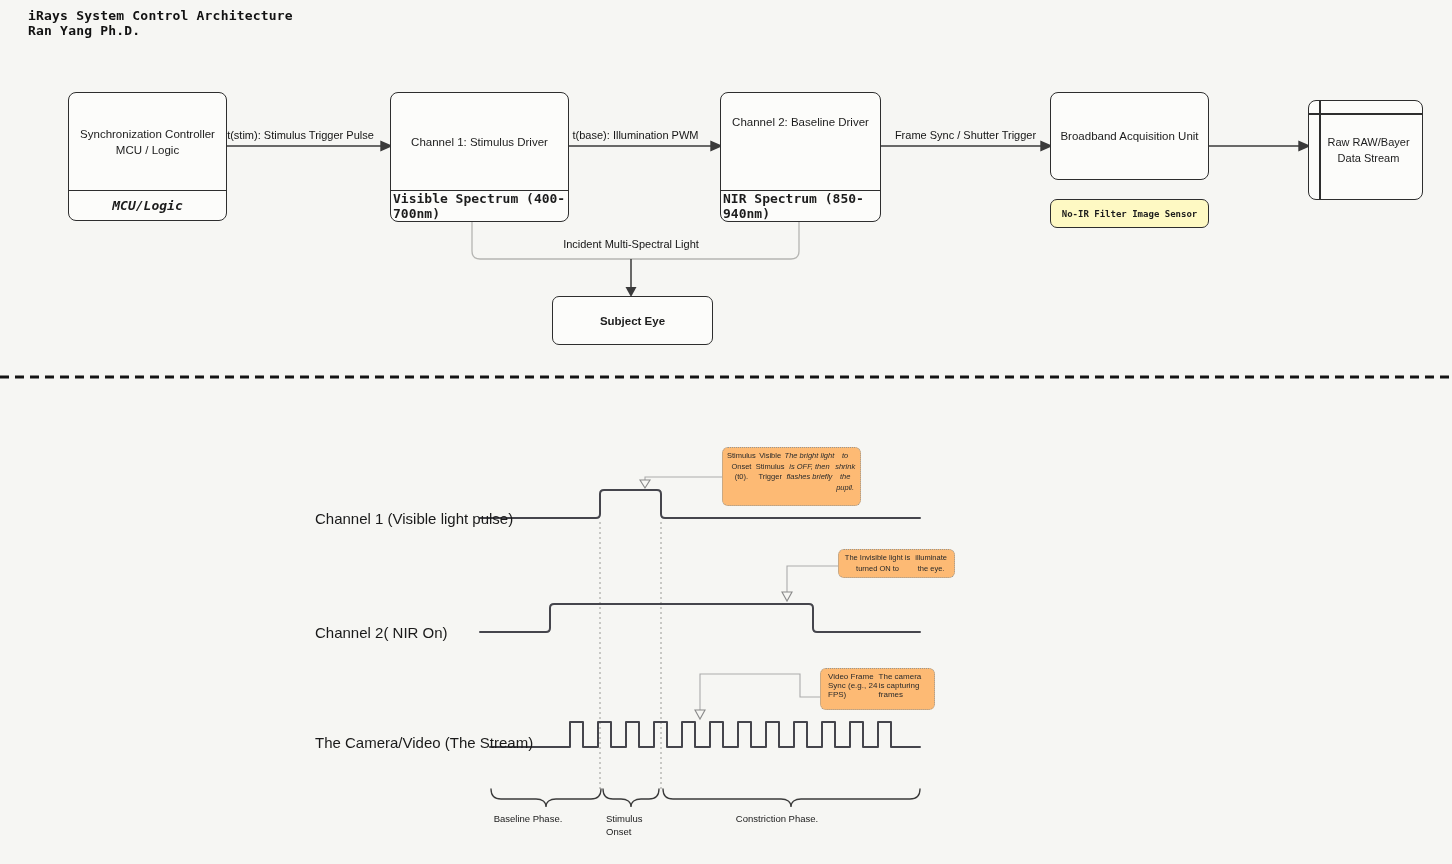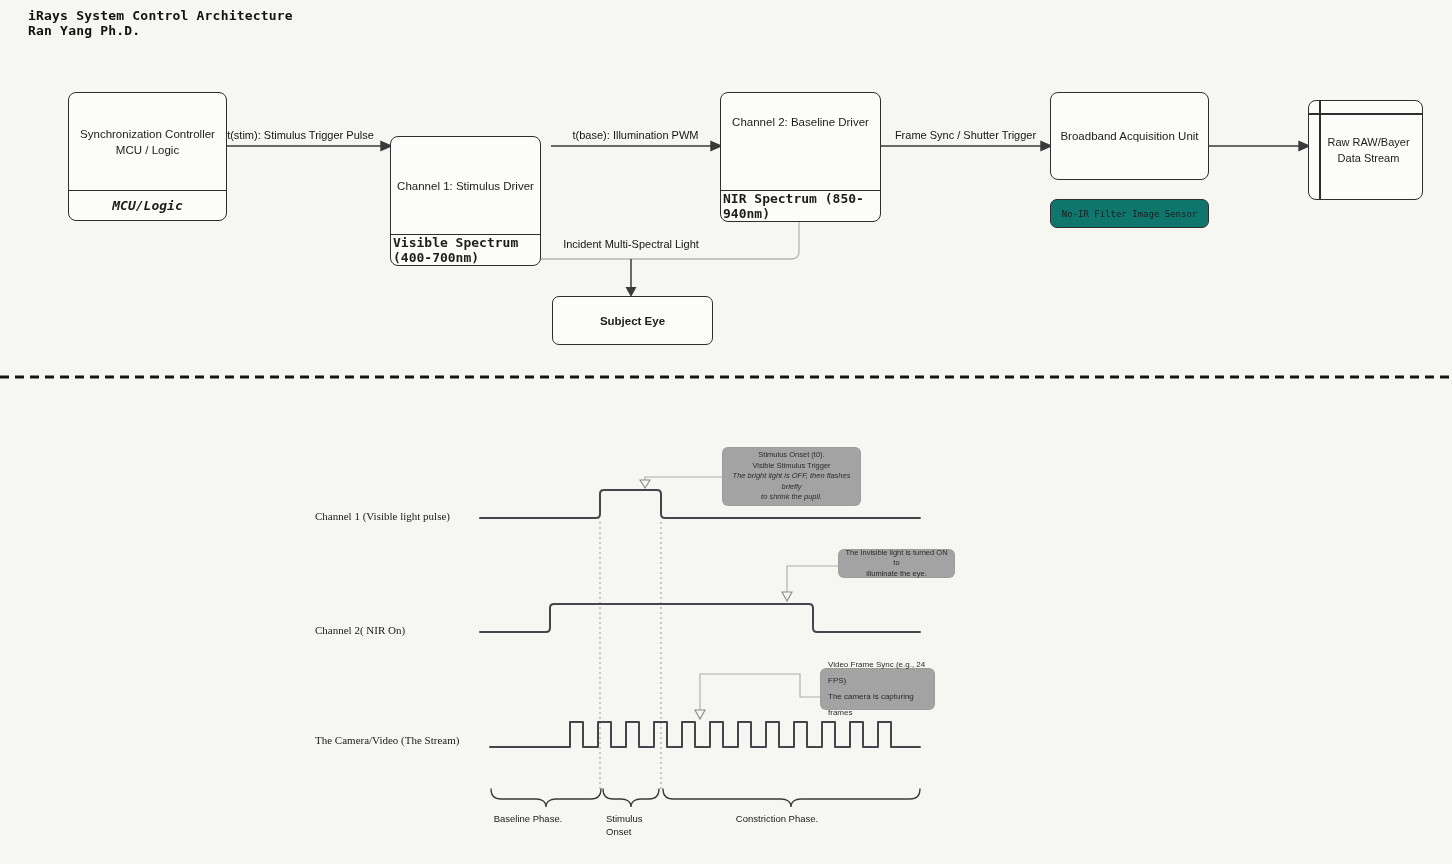--- a/index.html
+++ b/index.html
@@ -12,33 +12,33 @@
   .page-title{left:28px;top:8px;font-family:"DejaVu Sans Mono",monospace;font-weight:bold;
     font-size:13px;line-height:15px;letter-spacing:.2px;color:#121212;}
   .node{position:absolute;background:#fcfcfa;border:1.5px solid #2e2e2e;border-radius:8px;
     display:flex;flex-direction:column;box-sizing:border-box;}
   .node-body{flex:1;display:flex;align-items:center;justify-content:center;text-align:center;
     font-size:11.5px;line-height:16px;padding:0 6px;}
   .node-badge{border-top:1.5px solid #2e2e2e;display:flex;align-items:center;justify-content:center;
     font-family:"DejaVu Sans Mono",monospace;font-size:13px;font-weight:bold;letter-spacing:0;
     padding:2px 2px;box-sizing:border-box;}
   .badge-italic{font-style:italic;}
-  .badge-box{position:absolute;background:#0f766e;border:1.5px solid #2e2e2e;border-radius:7px;
+  .badge-box{position:absolute;background:#fef9c3;border:1.5px solid #2e2e2e;border-radius:7px;
     display:flex;align-items:center;justify-content:center;font-family:"DejaVu Sans Mono",monospace;
-    font-size:9px;font-weight:normal;box-sizing:border-box;}
+    font-size:9px;font-weight:bold;box-sizing:border-box;}
   .arrow-label{position:absolute;font-size:11px;text-align:center;white-space:nowrap;color:#141414;}
   .flow-label{position:absolute;font-size:11px;text-align:center;white-space:nowrap;color:#141414;}
   .frame-vline{position:absolute;left:10px;top:0;bottom:0;width:1.5px;background:#2e2e2e;}
   .frame-hline{position:absolute;left:0;right:0;top:12px;height:1.5px;background:#2e2e2e;}
-  .row-label{position:absolute;font-size:11px;white-space:nowrap;color:#1a1a1a;font-family:Liberation Serif, serif;}
+  .row-label{position:absolute;font-size:15px;white-space:nowrap;color:#1a1a1a;}
   .annotation{position:absolute;border:1px dotted #979792;border-radius:6px;box-sizing:border-box;
-    font-size:7.5px;line-height:10.5px;color:#2a2a2a;display:flex;flex-direction:column;
-    justify-content:center;background:#a3a3a3;align-items:center;}
+    font-size:7.5px;line-height:10.5px;color:#2a2a2a;display:flex;flex-direction:row;
+    justify-content:center;background:#fdba74;}
   .ann-center{text-align:center;padding:3px 4px;}
-  .ann-left{text-align:left;padding:3px 7px;font-size:8px;line-height:16px;}
+  .ann-left{text-align:left;padding:3px 7px;font-size:8px;line-height:9px;}
   .italic{font-style:italic;}
   .phase-label{position:absolute;font-size:9.5px;line-height:13px;color:#1a1a1a;white-space:nowrap;}
   .center{text-align:center;}
 </style>
 </head>
 <body>
 
 <div class="canvas">
 
   <svg class="layer" width="1452" height="864" viewBox="0 0 1452 864">
@@ -96,21 +96,21 @@
   <div class="node" style="left:68px;top:92px;width:159px;height:129px;">
     <div class="node-body">
       <div>
         <div>Synchronization Controller</div>
         <div>MCU / Logic</div>
       </div>
     </div>
     <div class="node-badge badge-italic" style="height:30px;">MCU/Logic</div>
   </div>
 
-  <div class="node" style="left:390px;top:92px;width:151px;height:130px;margin-top:44px;">
+  <div class="node" style="left:390px;top:92px;width:179px;height:130px;">
     <div class="node-body">Channel 1: Stimulus Driver</div>
     <div class="node-badge" style="height:31px;">Visible Spectrum (400-700nm)</div>
   </div>
 
   <div class="node" style="left:720px;top:92px;width:161px;height:130px;gap:40px;">
     <div class="node-body">Channel 2: Baseline Driver</div>
     <div class="node-badge" style="height:31px;">NIR Spectrum (850-940nm)</div>
   </div>
 
   <div class="node" style="left:1050px;top:92px;width:159px;height:88px;">

